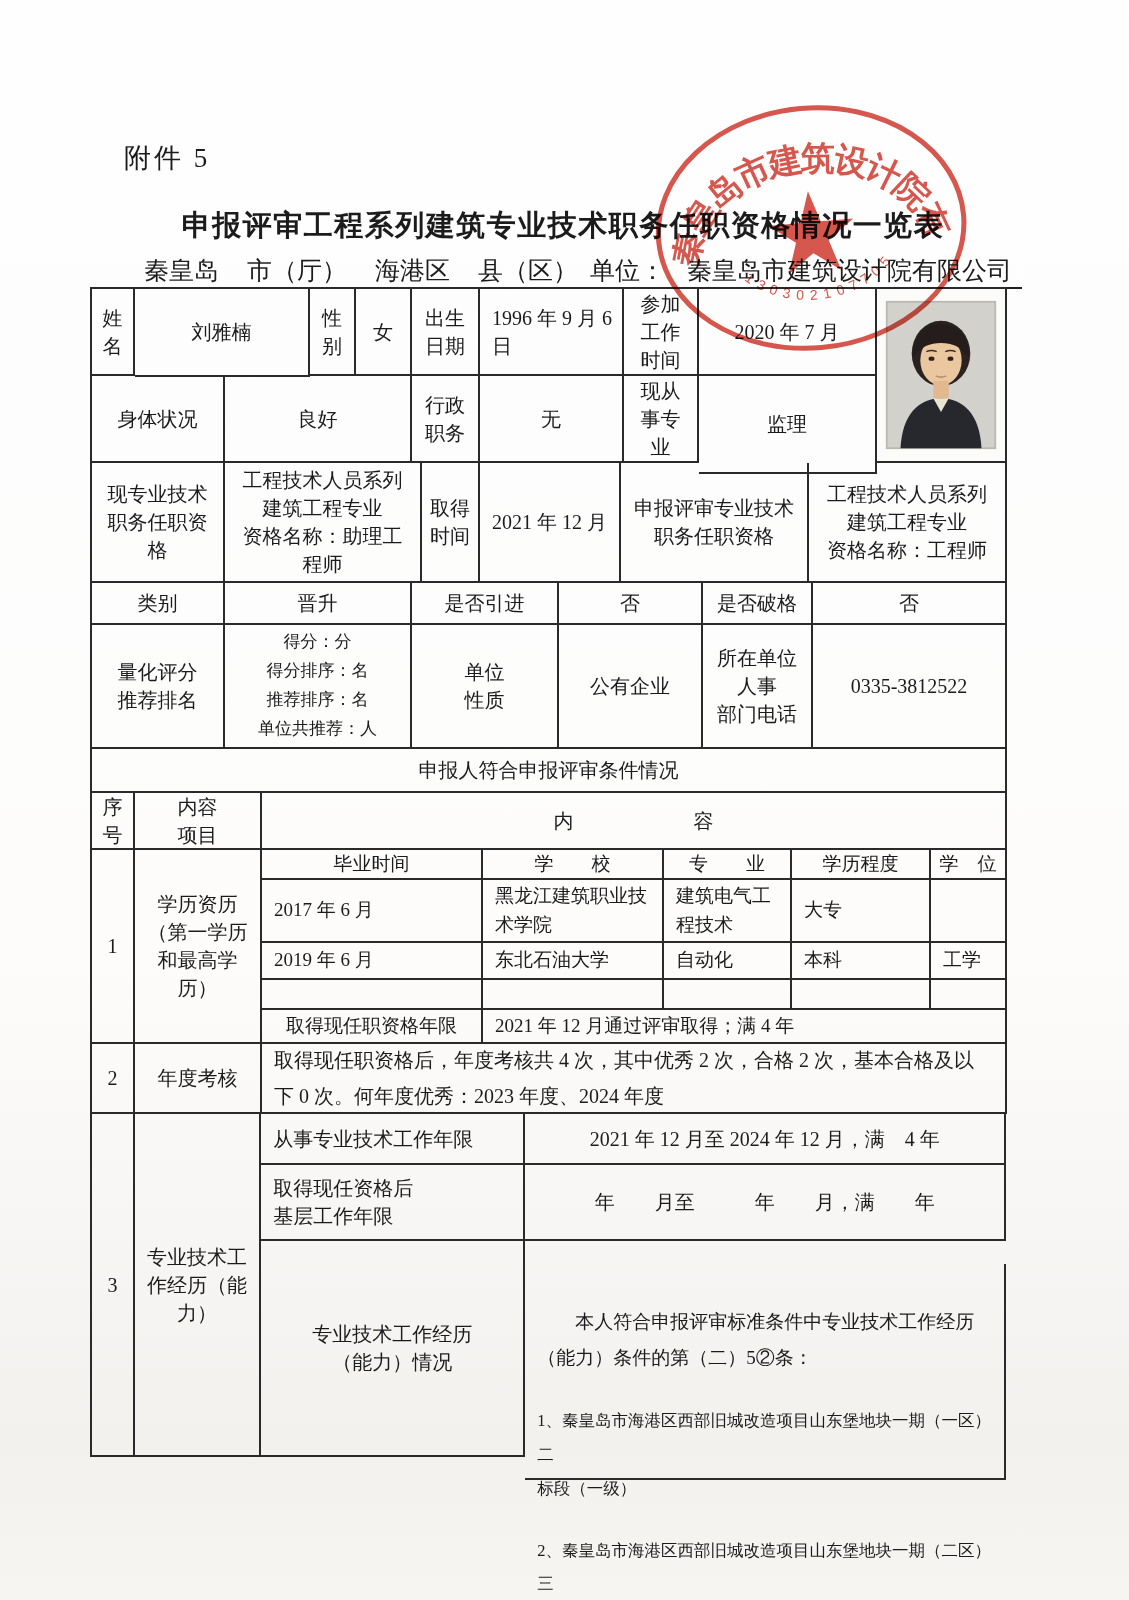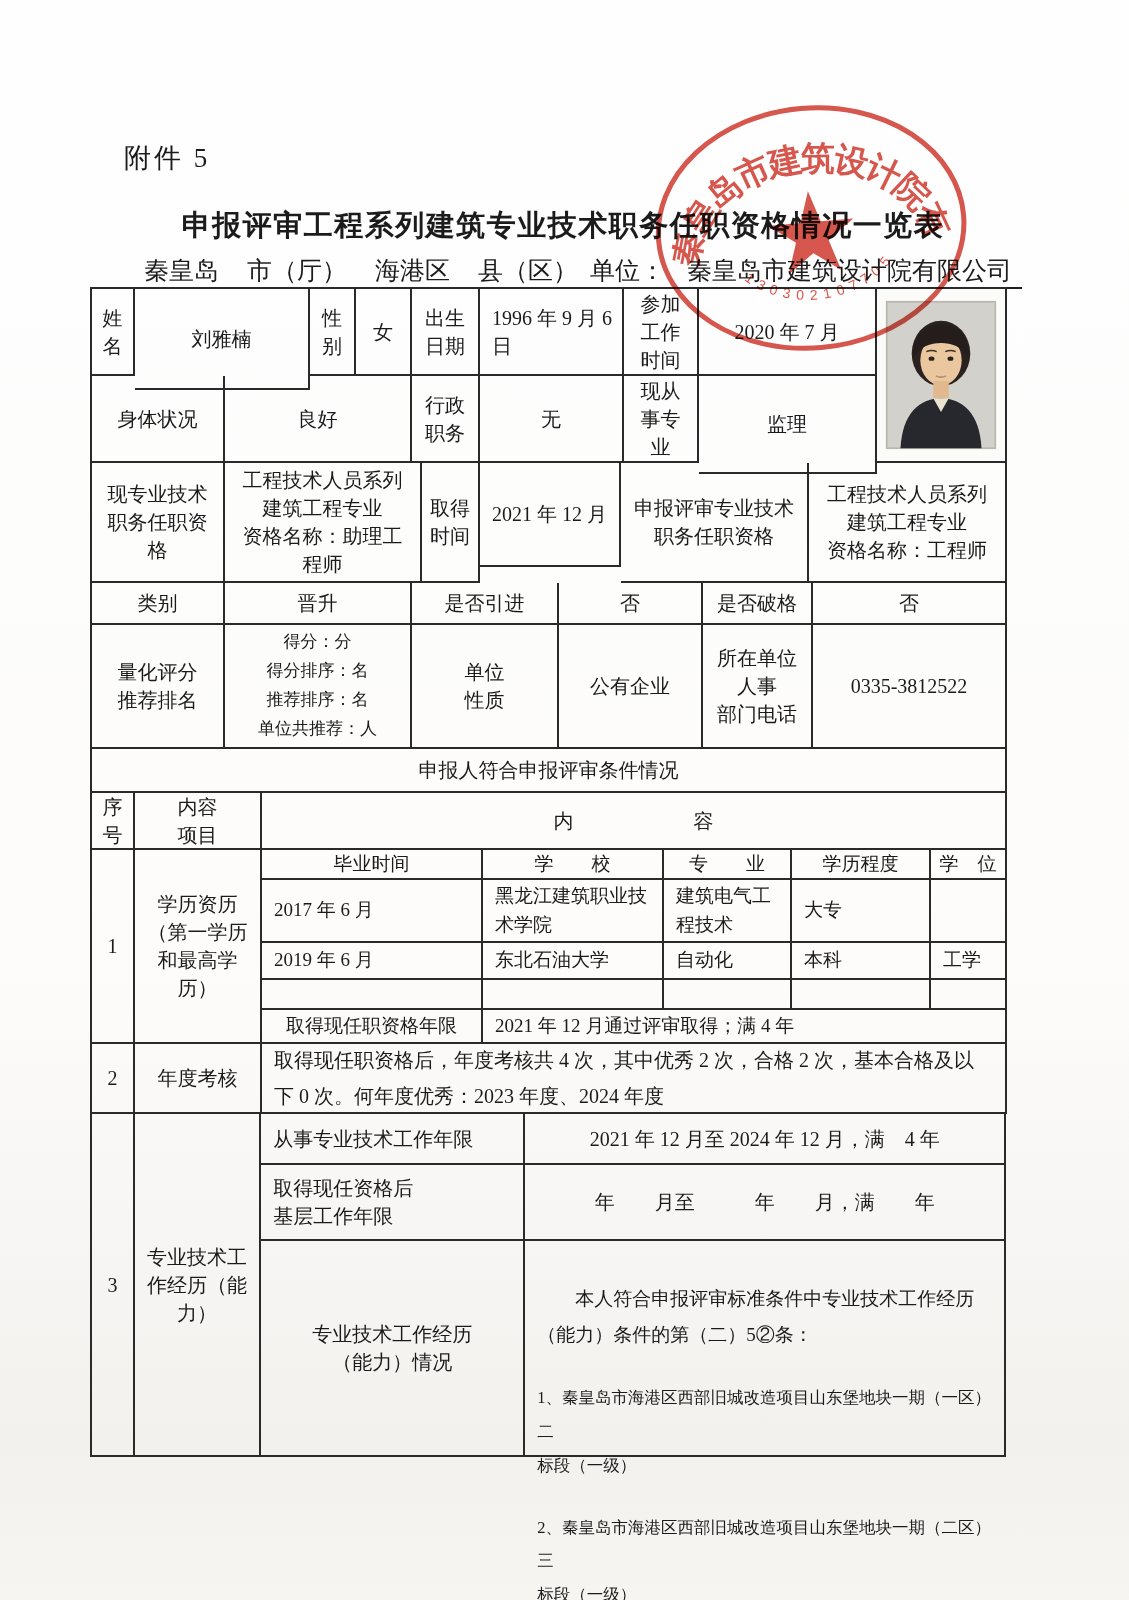--- a/index.html
+++ b/index.html
@@ -17,21 +17,21 @@
   .tbl{position:absolute;left:90px;top:287px;width:915px;
        border-top:2px solid #2a2a2a;border-left:2px solid #2a2a2a;}
   .r{display:flex;}
   .col{display:flex;flex-direction:column;}
   .c{box-sizing:border-box;border-right:2px solid #2a2a2a;border-bottom:2px solid #2a2a2a;
      display:flex;align-items:center;justify-content:center;text-align:center;
      font-size:20px;line-height:1.4;white-space:pre-line;padding:2px 4px;}
   .tl{justify-content:flex-start;text-align:left;padding-left:12px;}
   .sm{font-size:17px;line-height:1.7;}
   .ed{font-size:19px;line-height:1.5;}
-  .blk{display:block;align-items:initial;text-align:left;}
+  .blk{display:block;align-items:initial;text-align:left;margin-top:23px;}
   .intro{font-size:19px;line-height:1.9;text-indent:2em;margin:10px 8px 0 8px;white-space:pre-line;}
   .item{font-size:16.5px;line-height:2.05;margin:0 4px 0 8px;white-space:pre-line;text-align:left;}
   .s2txt{font-size:20px;line-height:1.8;text-align:left;padding:4px 12px;}
   
   .stamp{position:absolute;left:640px;top:94px;width:344px;height:288px;
          mix-blend-mode:multiply;opacity:.84;transform:rotate(-5deg);pointer-events:none;}
   
   .photo-wrap{background:#fbfbf9;}
   .photo-wrap svg{display:block;}
 </style>
@@ -46,21 +46,21 @@
   <div class="subtitle"><span class="u">秦皇岛</span><span class="gap"></span><span>市（厅）</span><span class="gap"></span><span class="u">海港区</span><span class="gap"></span><span>县（区）</span><span class="gap"></span><span>单位：</span><span class="gap"></span><span class="u2">秦皇岛市建筑设计院有限公司</span>
   </div>
 
   <div class="tbl">
 
     <div class="r">
       <div class="col" style="width:785px">
         <div class="r" style="height:87px">
           <div class="c" style="width:43px;height:87px">姓
 名</div>
-          <div class="c" style="width:175px;height:101px">刘雅楠</div>
+          <div class="c" style="width:175px;height:88px">刘雅楠</div>
           <div class="c" style="width:46px;height:87px">性
 别</div>
           <div class="c" style="width:56px;height:87px">女</div>
           <div class="c" style="width:68px;height:87px">出生
 日期</div>
           <div class="c tl" style="width:144px;height:87px">1996 年 9 月 6 日</div>
           <div class="c" style="width:75px;height:87px">参加
 工作
 时间</div>
           <div class="c" style="width:178px;height:87px">2020 年 7 月</div>
@@ -99,21 +99,21 @@
     <div class="r" style="height:120px">
       <div class="c" style="width:133px;height:120px">现专业技术
 职务任职资
 格</div>
       <div class="c" style="width:197px;height:120px">工程技术人员系列
 建筑工程专业
 资格名称：助理工
 程师</div>
       <div class="c" style="width:58px;height:120px">取得
 时间</div>
-      <div class="c" style="width:141px;height:104px">2021 年 12 月</div>
+      <div class="c" style="width:141px;height:120px">2021 年 12 月</div>
       <div class="c" style="width:188px;height:120px">申报评审专业技术
 职务任职资格</div>
       <div class="c" style="width:198px;height:120px">工程技术人员系列
 建筑工程专业
 资格名称：工程师</div>
     </div>
 
     <div class="r" style="height:42px">
       <div class="c" style="width:133px;height:42px">类别</div>
       <div class="c" style="width:187px;height:42px">晋升</div>

